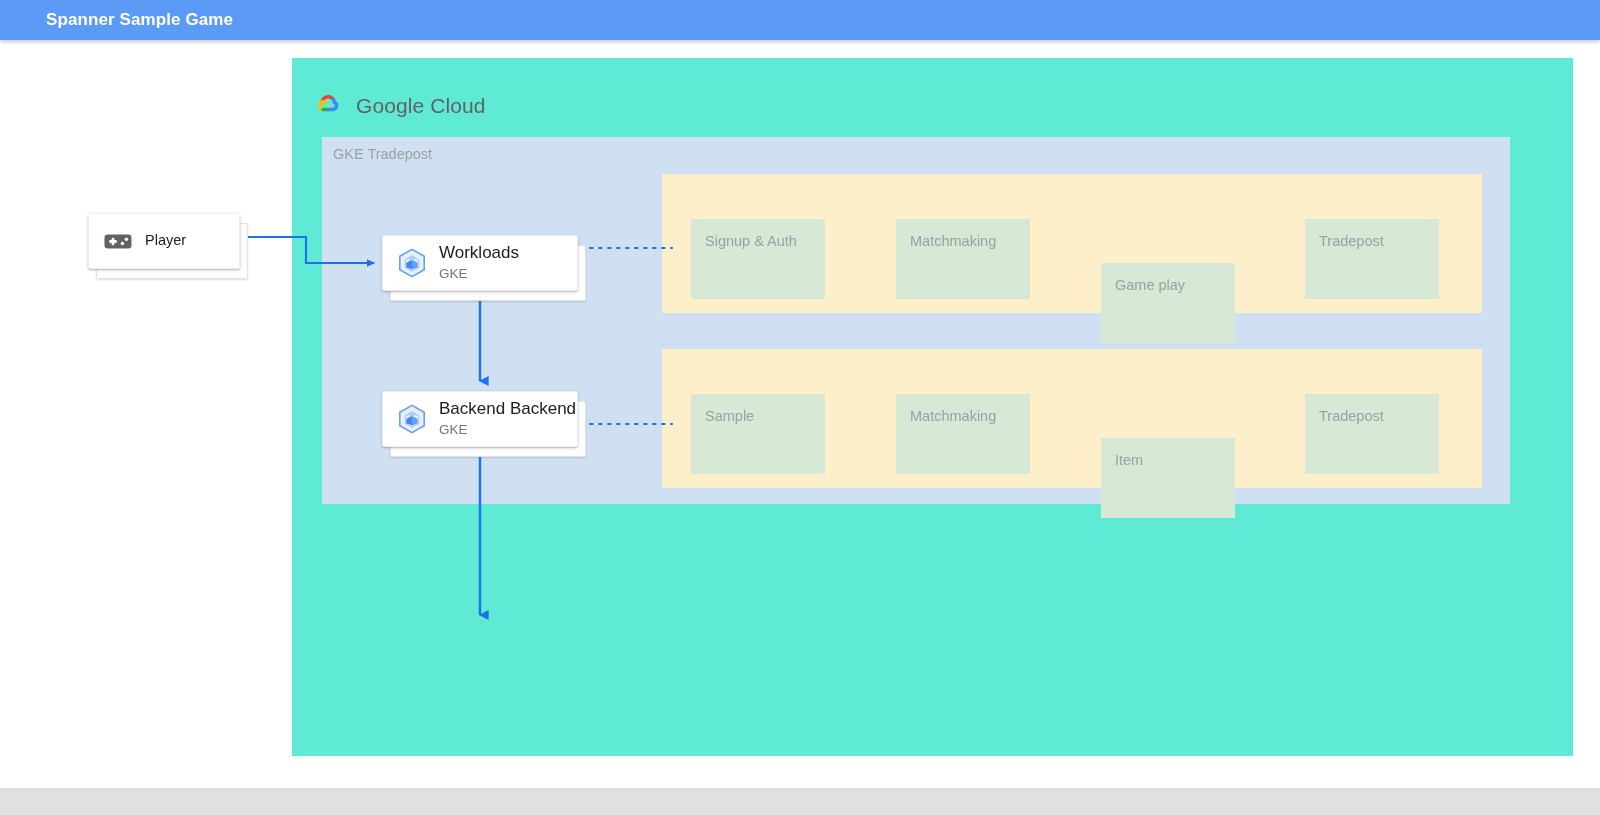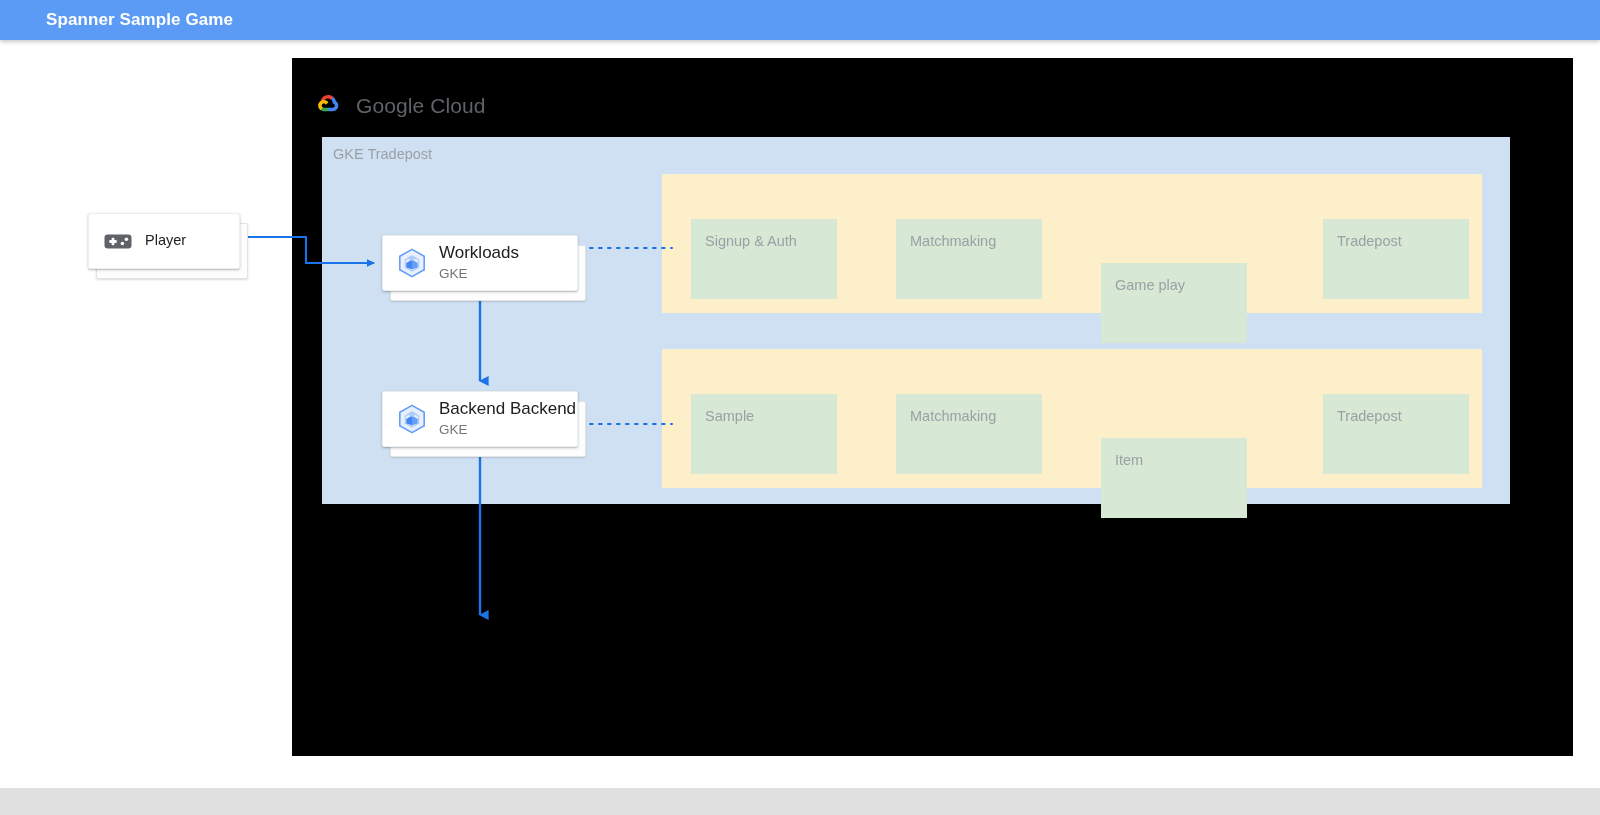--- a/index.html
+++ b/index.html
@@ -34,21 +34,21 @@
     position: absolute; left: 0; top: 40px;
     width: 1600px; height: 735px;
     background: #ffffff;
   }
 
   
   #gc-panel {
     position: absolute;
     left: 292px; top: 18px;
     width: 1281px; height: 698px;
-    background: #000000;
+    background: #5eead4;
   }
 
   
   #gc-logo-row {
     position: absolute; left: 19px; top: 31px;
     height: 34px; display: flex; align-items: center;
   }
   #gc-logo-mark { width: 32px; height: 32px; display:block; }
   #gc-wordmark {
     margin-left: 13px;
@@ -79,32 +79,32 @@
     left: 340px;
     width: 820px;
     background: #fdefc9;
   }
   #svc-row-0 { top: 37px;  height: 139px; }
   #svc-row-1 { top: 212px; height: 139px; }
 
   .svc-box {
     position: absolute;
     top: 45px;
-    width: 146px; height: 80px;
+    width: 134px; height: 80px;
     background: #d7e8d4;
   }
   .svc-box .svc-label {
     position: absolute; left: 14px; top: 14px;
     font-size: 14.5px; color: #9aa0a6;
     white-space: nowrap;
   }
   .svc-box.p0 { left: 29px; }
   .svc-box.p1 { left: 234px; }
   .svc-box.p2 { left: 439px; margin-top: 44px; }
-  .svc-box.p3 { left: 661px; padding-left: 31px; }
+  .svc-box.p3 { left: 643px; padding-left: 31px; }
 
   
   #wires {
     position: absolute; left: 0; top: 0;
     width: 1600px; height: 735px;
     overflow: visible;
     pointer-events: none;
   }
 
   

